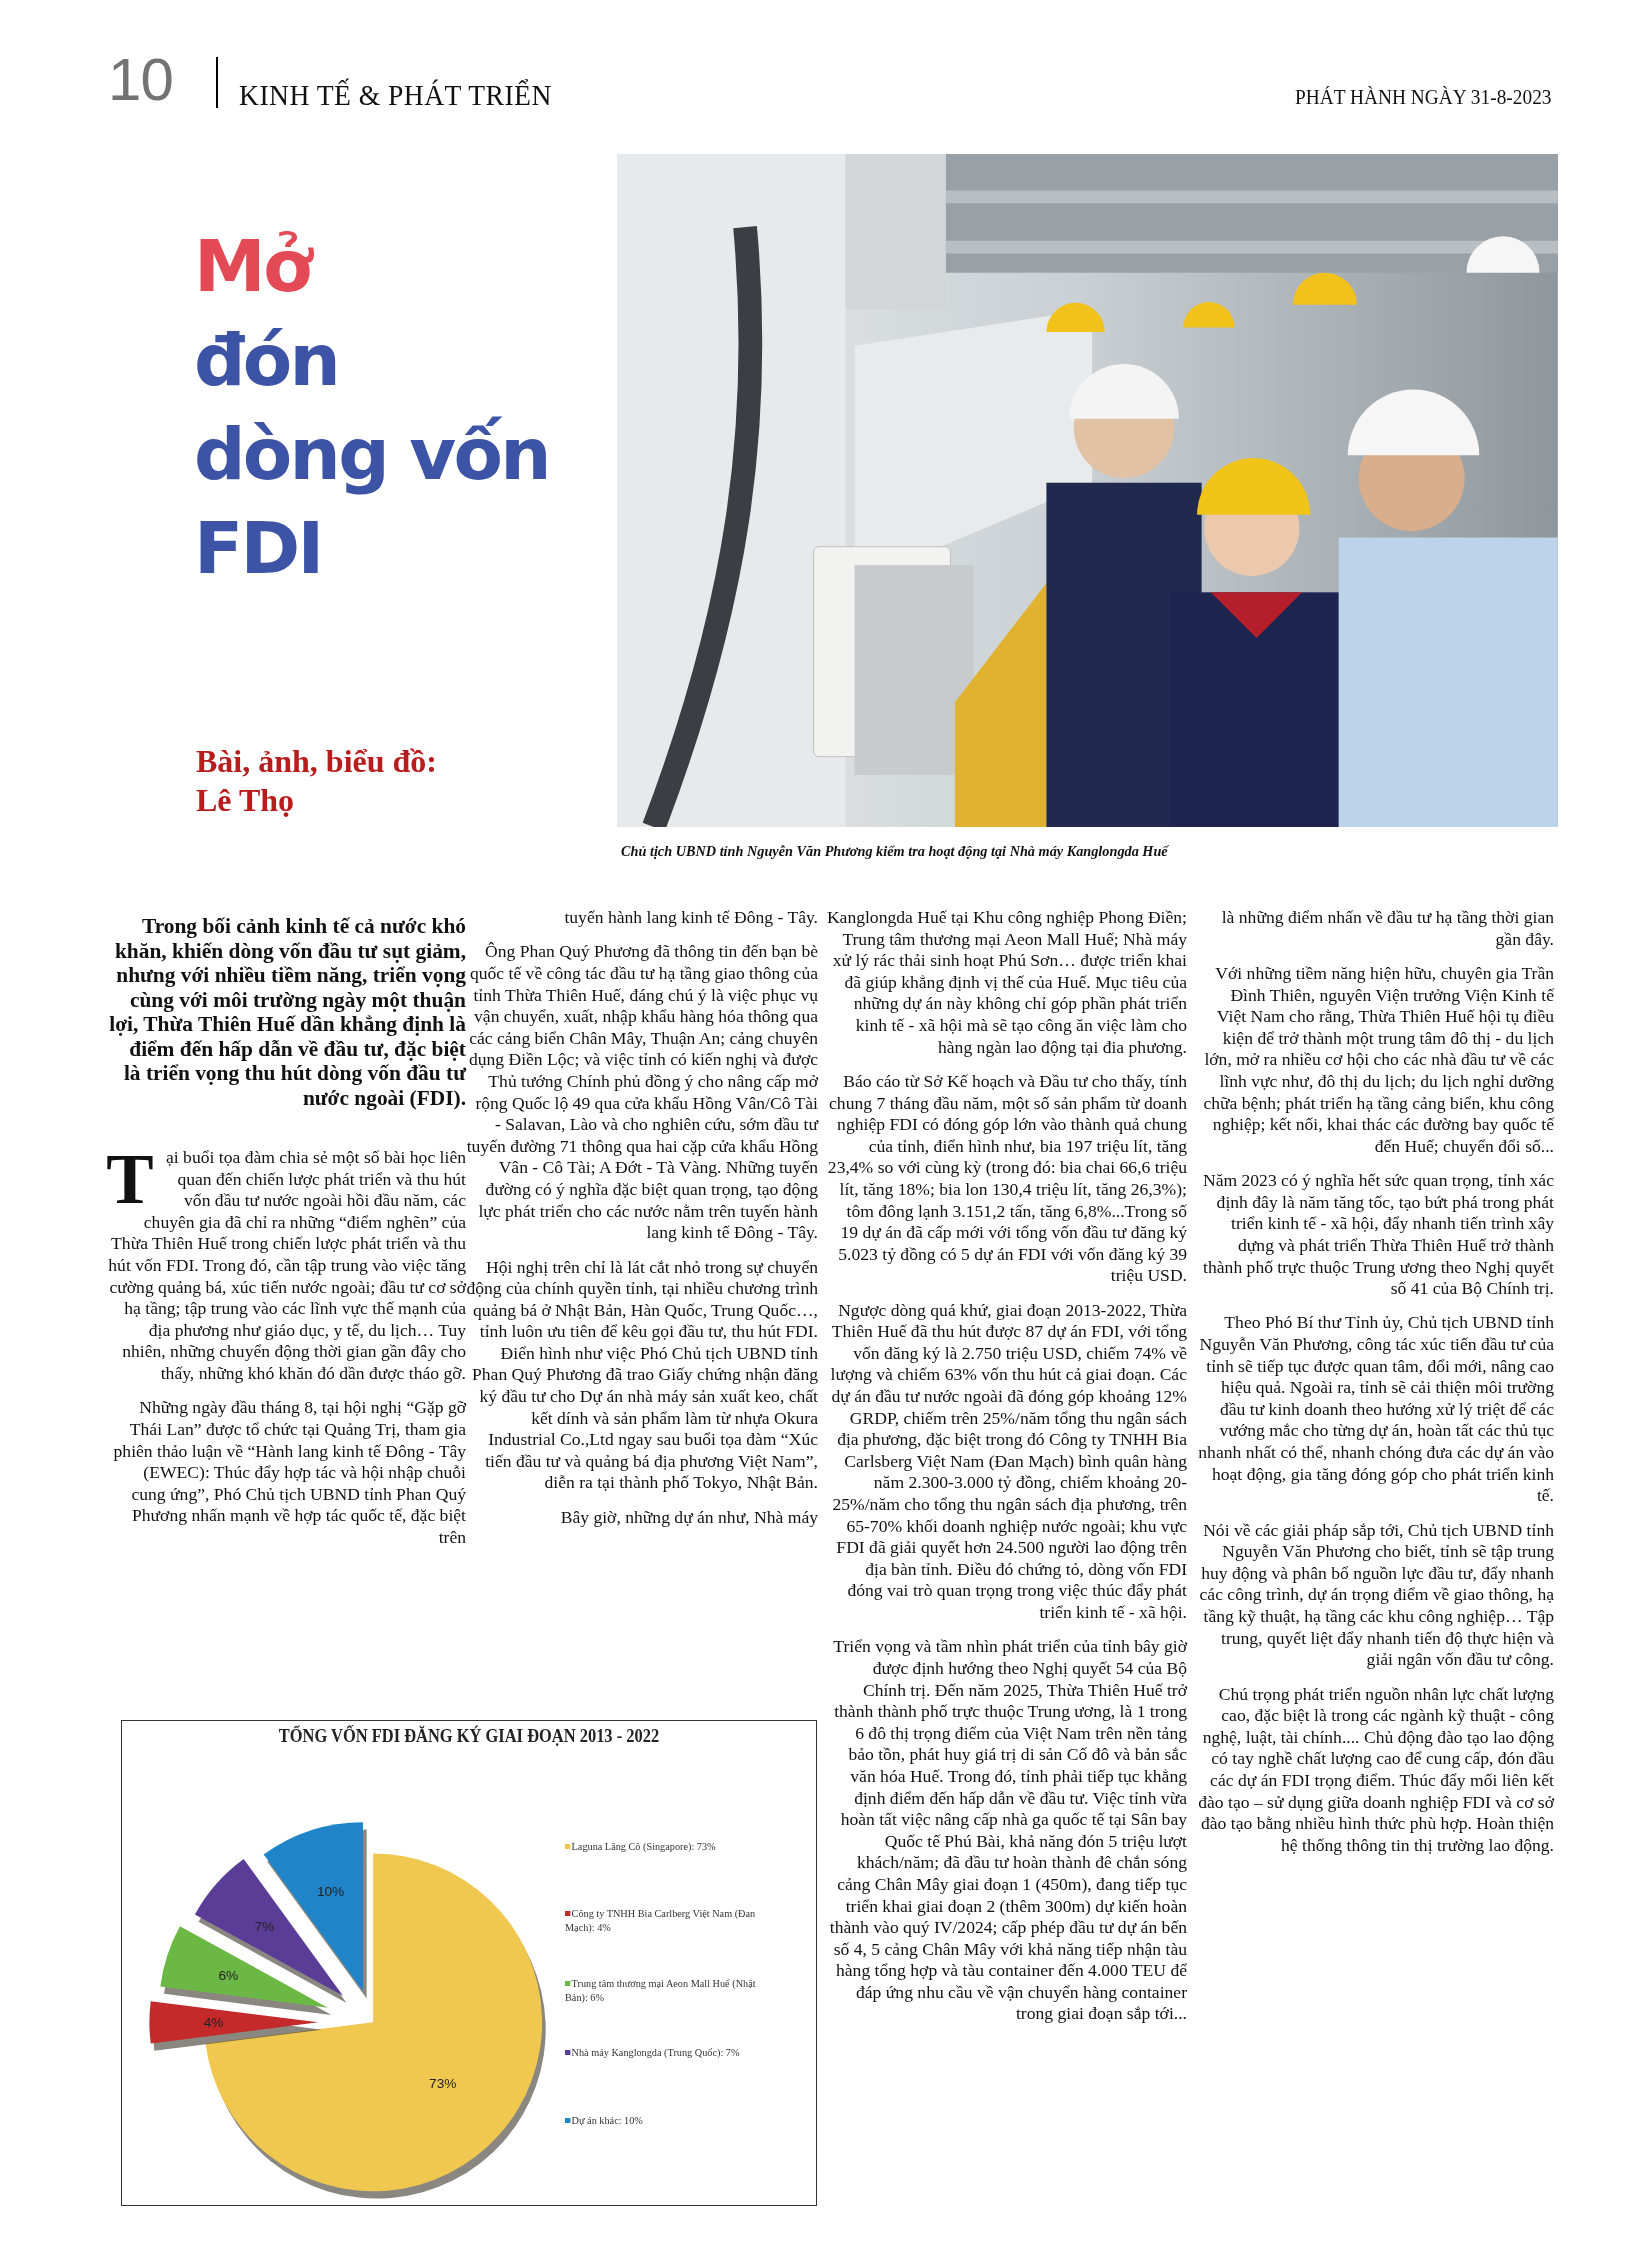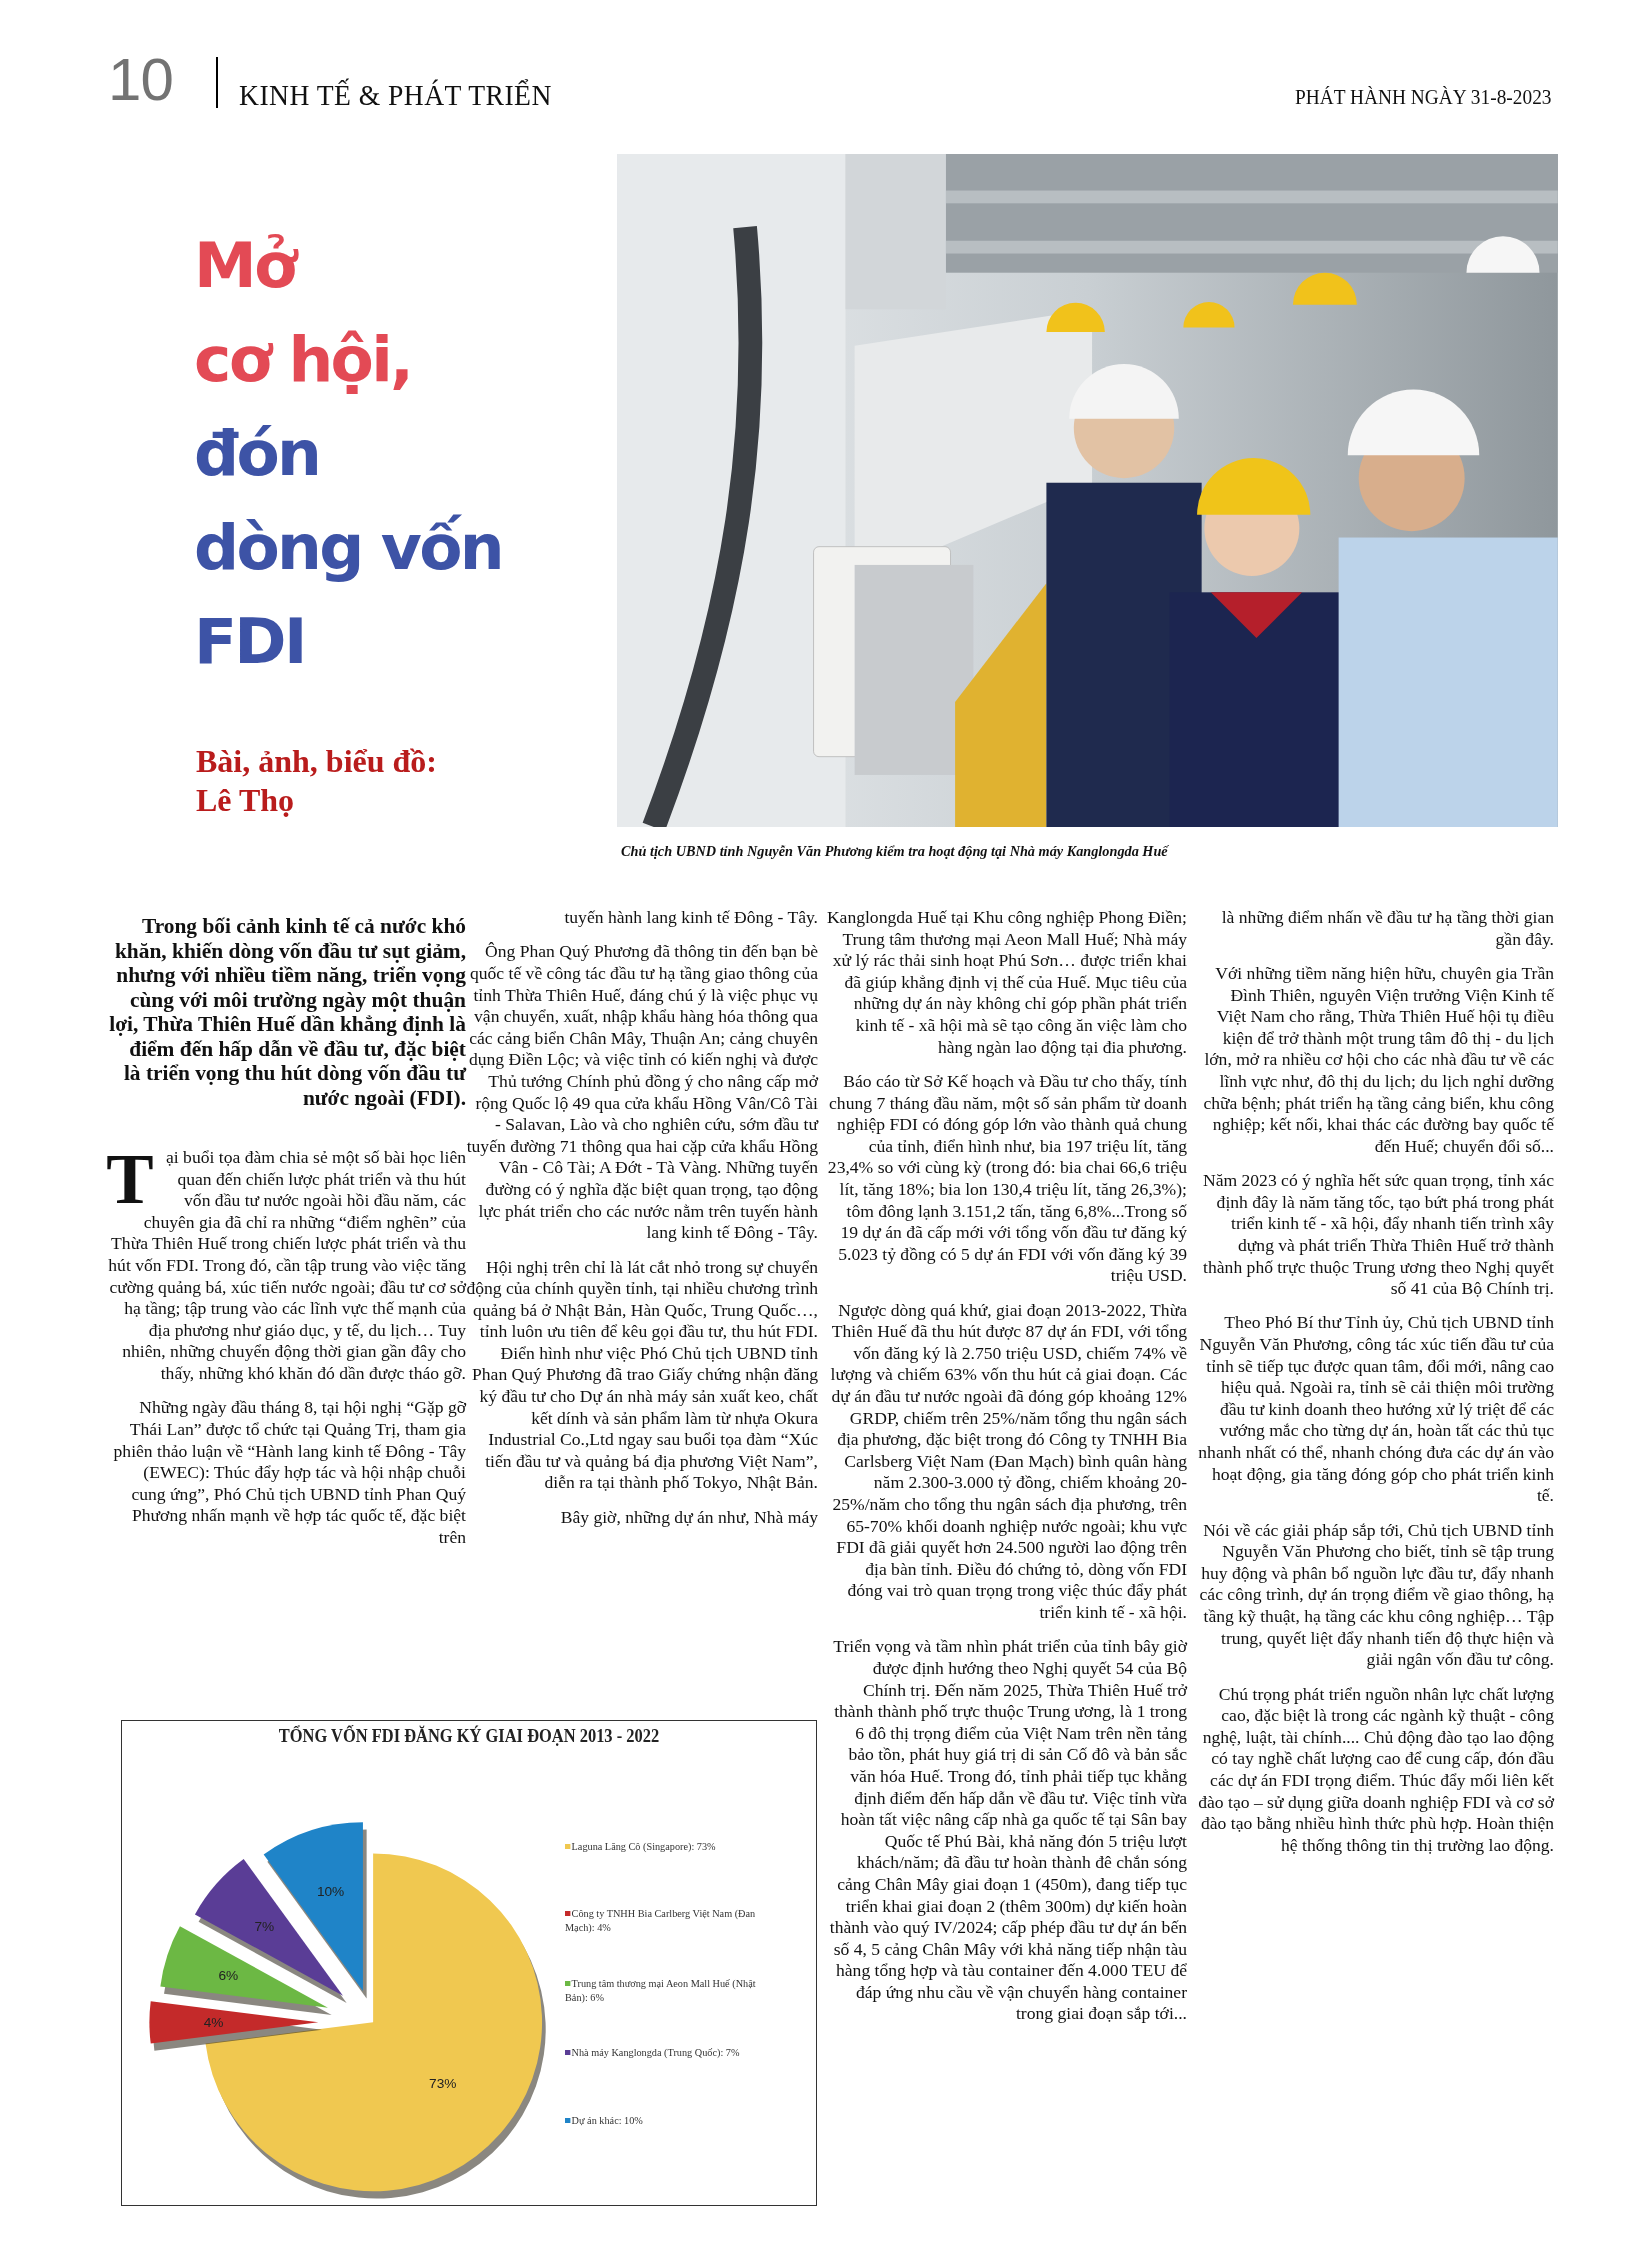--- a/index.html
+++ b/index.html
@@ -4,21 +4,21 @@
 <style>
   html, body { margin:0; padding:0; background:#ffffff; }
   body { width:1647px; height:2267px; position:relative; overflow:hidden; font-family:"Liberation Serif", serif; color:#111; }
   .abs { position:absolute; }
   
   #page-num { left:108px; top:48px; font-family:"Liberation Sans", sans-serif; font-size:60px; line-height:64px; color:#737373; letter-spacing:-0.9px; }
   #hdr-divider { left:216px; top:57px; width:1.8px; height:51px; background:#000; }
   #section-name { left:239px; top:78px; font-family:"Liberation Serif", serif; font-size:30px; line-height:33px; letter-spacing:0.5px; transform:scaleX(0.92); transform-origin:left; }
   #issue-date { right:96px; top:84px; font-family:"Liberation Serif", serif; font-size:22px; line-height:25.6px; transform:scaleX(0.88); transform-origin:right; }
   
-  #headline { left:194px; top:219px; width:475px; font-family:"DejaVu Sans", sans-serif; font-weight:bold; font-size:63px; line-height:94px; letter-spacing:-2.7px; }
+  #headline { left:194px; top:219px; width:475px; font-family:"DejaVu Sans", sans-serif; font-weight:bold; font-size:72px; line-height:94px; letter-spacing:-2.7px; }
   #headline .red { color:#e34a55; }
   #headline .blue { color:#3d53a6; }
   #headline div { white-space:nowrap; }
   #byline { left:196px; top:742px; font-family:"Liberation Serif", serif; font-weight:bold; font-size:32px; line-height:39px; color:#b91c1c; }
   
   #photo { left:617px; top:154px; width:941px; height:673px; overflow:hidden; background:#d8dde0; }
   #caption { left:621px; top:842px; font-family:"Liberation Serif", serif; font-style:italic; font-weight:bold; font-size:15.5px; line-height:18.3px; transform:scaleX(0.92); transform-origin:left; }
   
   .col { position:absolute; font-family:"Liberation Serif", serif; font-size:17.6px; line-height:21.6px; color:#111; text-align:right; }
   .col p { margin:0 0 12.8px 0; }
@@ -38,21 +38,20 @@
 </head>
 <body>
 
 <div class="abs" id="page-num">10</div>
 <div class="abs" id="hdr-divider"></div>
 <div class="abs" id="section-name">KINH TẾ &amp; PHÁT TRIỂN</div>
 <div class="abs" id="issue-date">PHÁT HÀNH NGÀY 31-8-2023</div>
 
 <div class="abs" id="headline">
   <div class="red">Mở</div>
-  <div class="red">cơ hội,</div>
   <div class="blue">đón</div>
   <div class="blue">dòng vốn</div>
   <div class="blue">FDI</div>
 </div>
 <div class="abs" id="byline">
   <div>Bài, ảnh, biểu đồ:</div>
   <div>Lê Thọ</div>
 </div>
 
 <div class="abs" id="photo">

